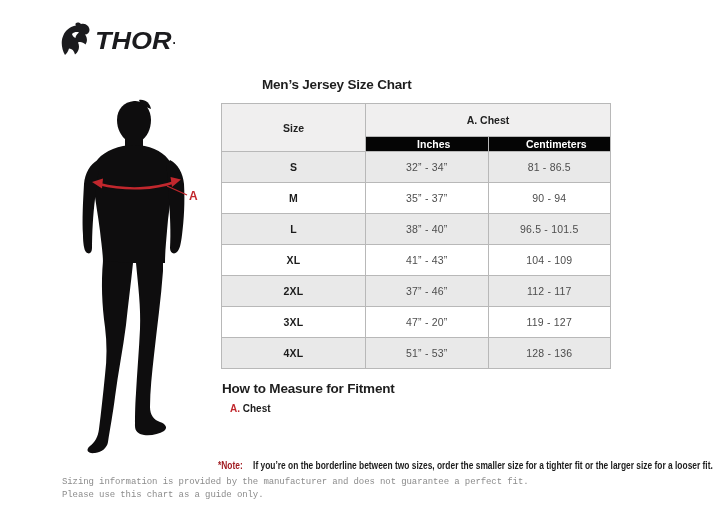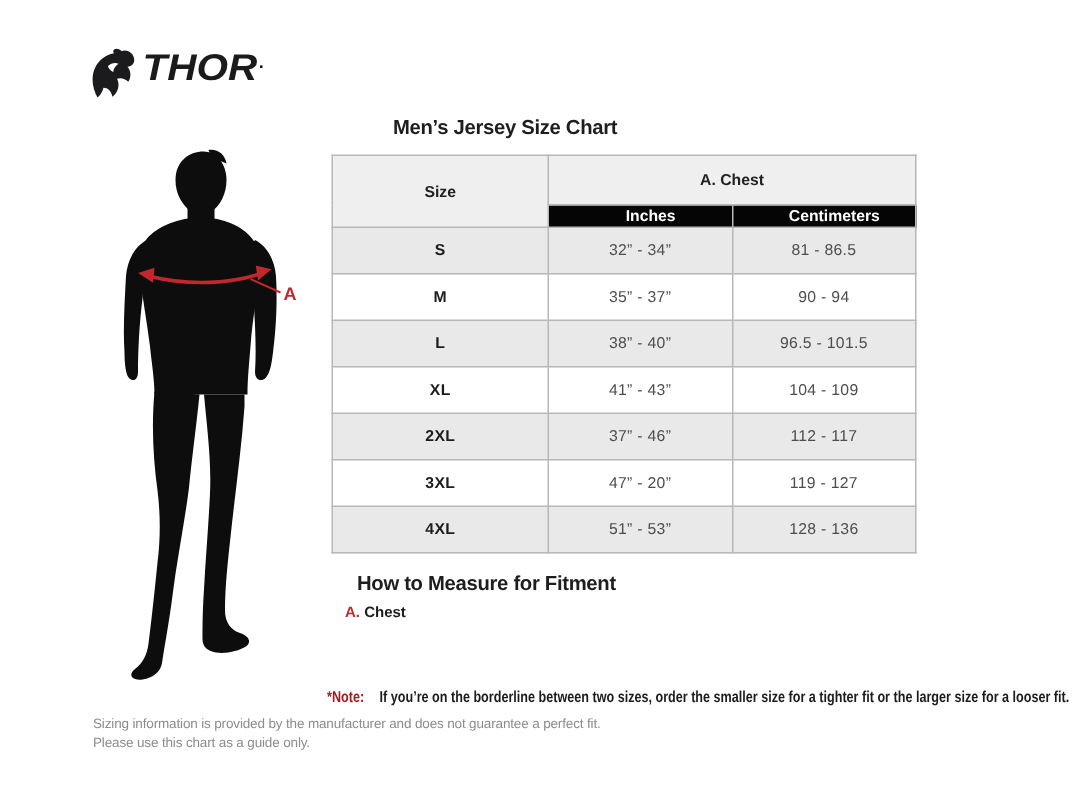--- a/index.html
+++ b/index.html
@@ -6,21 +6,21 @@
   html,body { width:720px; height:528px; }
   body {
     position:relative;
     background:#fff;
     font-family:"Liberation Sans", sans-serif;
     color:#1c1c1c;
     overflow:hidden;
   }
 
   
-  .logo { position:absolute; left:60px; top:32px; display:flex; align-items:flex-start; }
+  .logo { position:absolute; left:60px; top:22px; display:flex; align-items:center; }
   .logo-icon { margin-right:3px; }
   .wordmark {
     font-size:27px; font-weight:bold; font-style:italic;
     letter-spacing:0px; color:#1b1b1e; transform:scaleY(0.92);
     line-height:1;
   }
   .logo-dot { font-size:12px; font-weight:bold; color:#1b1b1e; margin-left:1px; line-height:1.6; }
 
   
   .figure { position:absolute; left:55px; top:85px; width:150px; height:390px; }
@@ -48,42 +48,42 @@
     font-size:9px; height:15px; border-color:#e2e2e2;padding-left:14px;
   }
   .size-table tbody td { height:31px; color:#4d4d4d; letter-spacing:0.2px; }
   .size-table tbody td.cell-size { font-weight:bold; color:#1c1c1c; }
   .size-table tbody tr.stripe { background:#e9e9e9; }
   .size-table tbody tr.plain { background:#ffffff; }
 
   
   .howto-heading {
     position:absolute; left:222px; top:381px;
-    font-size:13.5px; font-weight:bold; letter-spacing:-0.2px; color:#1e1e1e;margin-left:16px;
+    font-size:13.5px; font-weight:bold; letter-spacing:-0.2px; color:#1e1e1e;
   }
   .measure-block { position:absolute; left:230px; top:403px; width:320px; }
   .measure-label { font-size:10px; font-weight:bold; color:#1c1c1c; }
   .measure-label .marker { color:#c1272d; }
   .measure-desc {
     margin-top:2px; font-size:9px; color:#4a4a4a; line-height:1.4;
     letter-spacing:-0.1px; max-width:310px;
   }
 
   
   .note {
     position:absolute; left:218px; top:459px;
     white-space:nowrap; transform:scaleX(0.8); transform-origin:0 50%;
     font-size:10.5px; font-weight:bold; color:#1c1c1c;
   }
   .note-label { color:#a11d22; margin-right:10px; }
 
   
   .disclaimer {
     position:absolute; left:62px; top:476px;
-    font-size:9px; color:#8c8c8c; line-height:1.45; letter-spacing:-0.1px;
+    font-size:9px; color:#8c8c8c; line-height:1.45; letter-spacing:-0.1px;font-family:Liberation Mono, monospace;
   }
 </style>
 </head>
 <body>
 
 <div class="logo">
   <span class="logo-icon">
     <svg width="32" height="34" viewBox="0 0 32 34">
       <path d="M5,33 C1.5,27 0.5,19 3.5,13 C5.5,8.5 10,4.5 16,3.5 C14,1 18,-1 21,2 C25.5,0.5 29.5,4 29.5,8 C29.5,10.5 27.5,12.5 25,12.5 C27.5,15.5 27.5,19.5 25.5,22.5 C23.5,20.5 20.5,19.5 18,20.5 C20,24.5 19,29.5 15,32.5 C14,28.5 12,26.5 9,26.5 C8.2,29.5 6.8,31.5 5,33 Z" fill="#1b1b1e"></path>
       <path d="M12,12 C14,10 17,9.5 19,10.5 C17,12 15.5,14 15.5,16 C13.5,15 12.2,13.5 12,12 Z" fill="#ffffff"></path>

